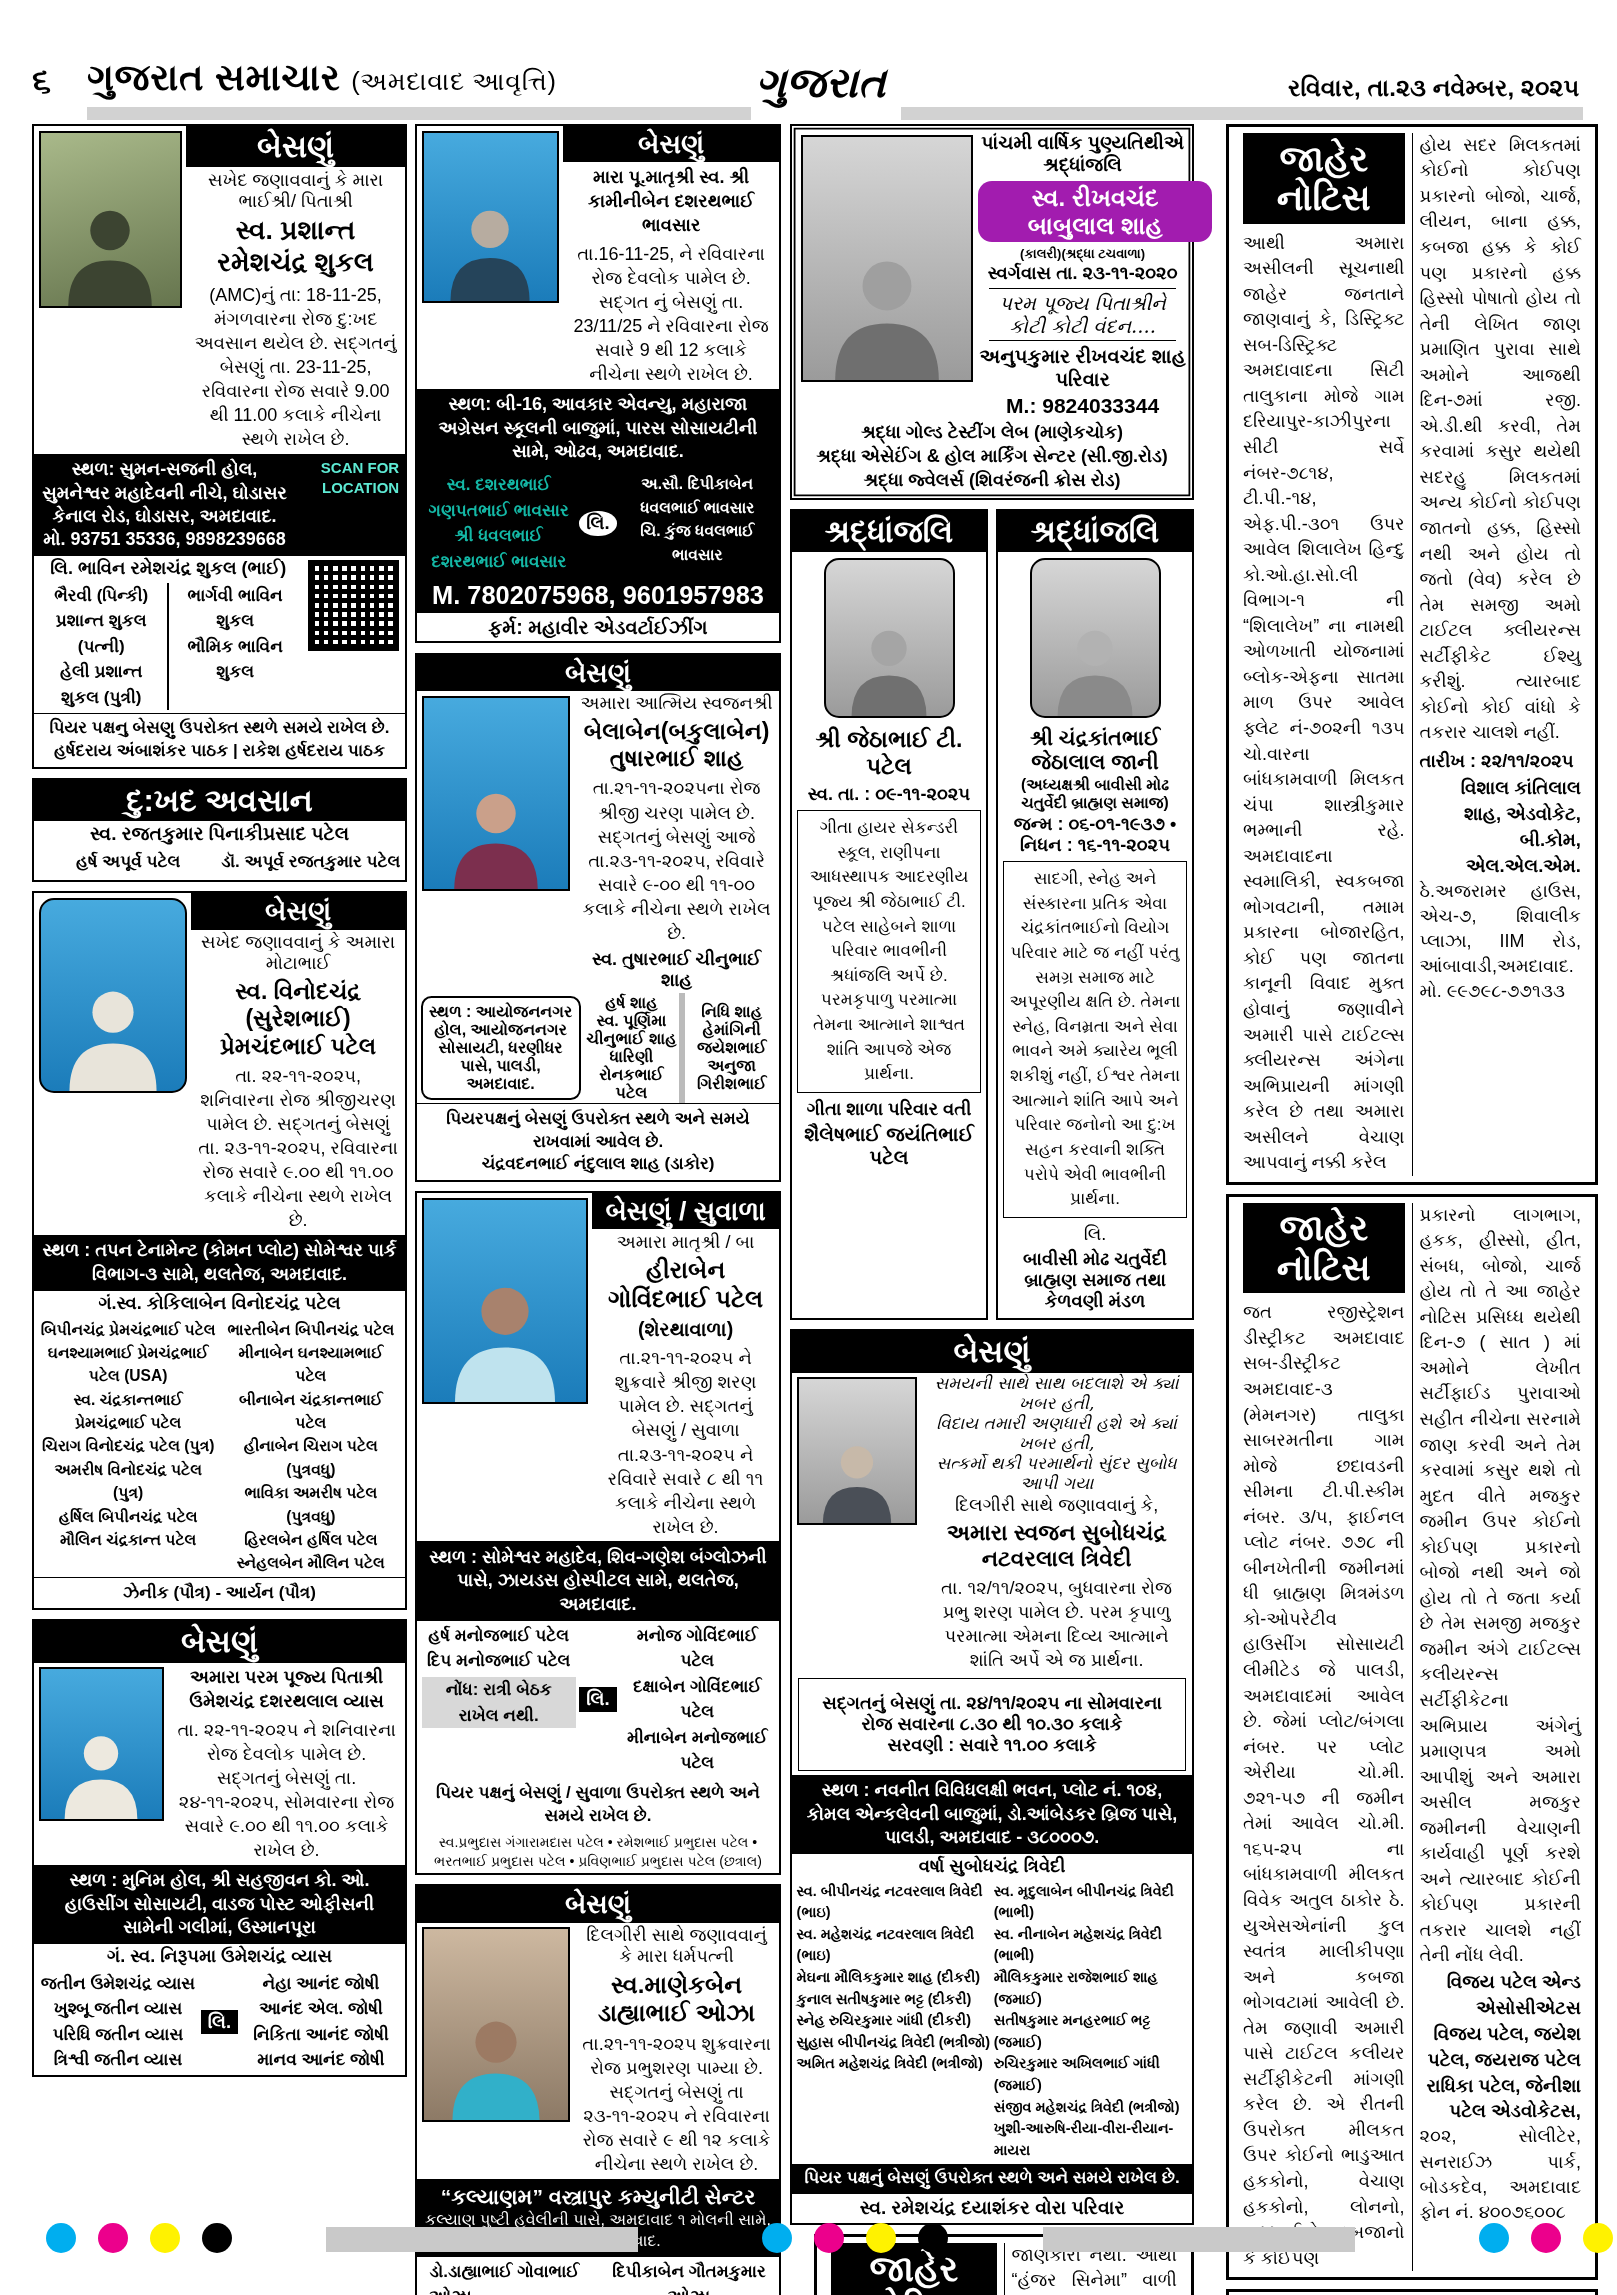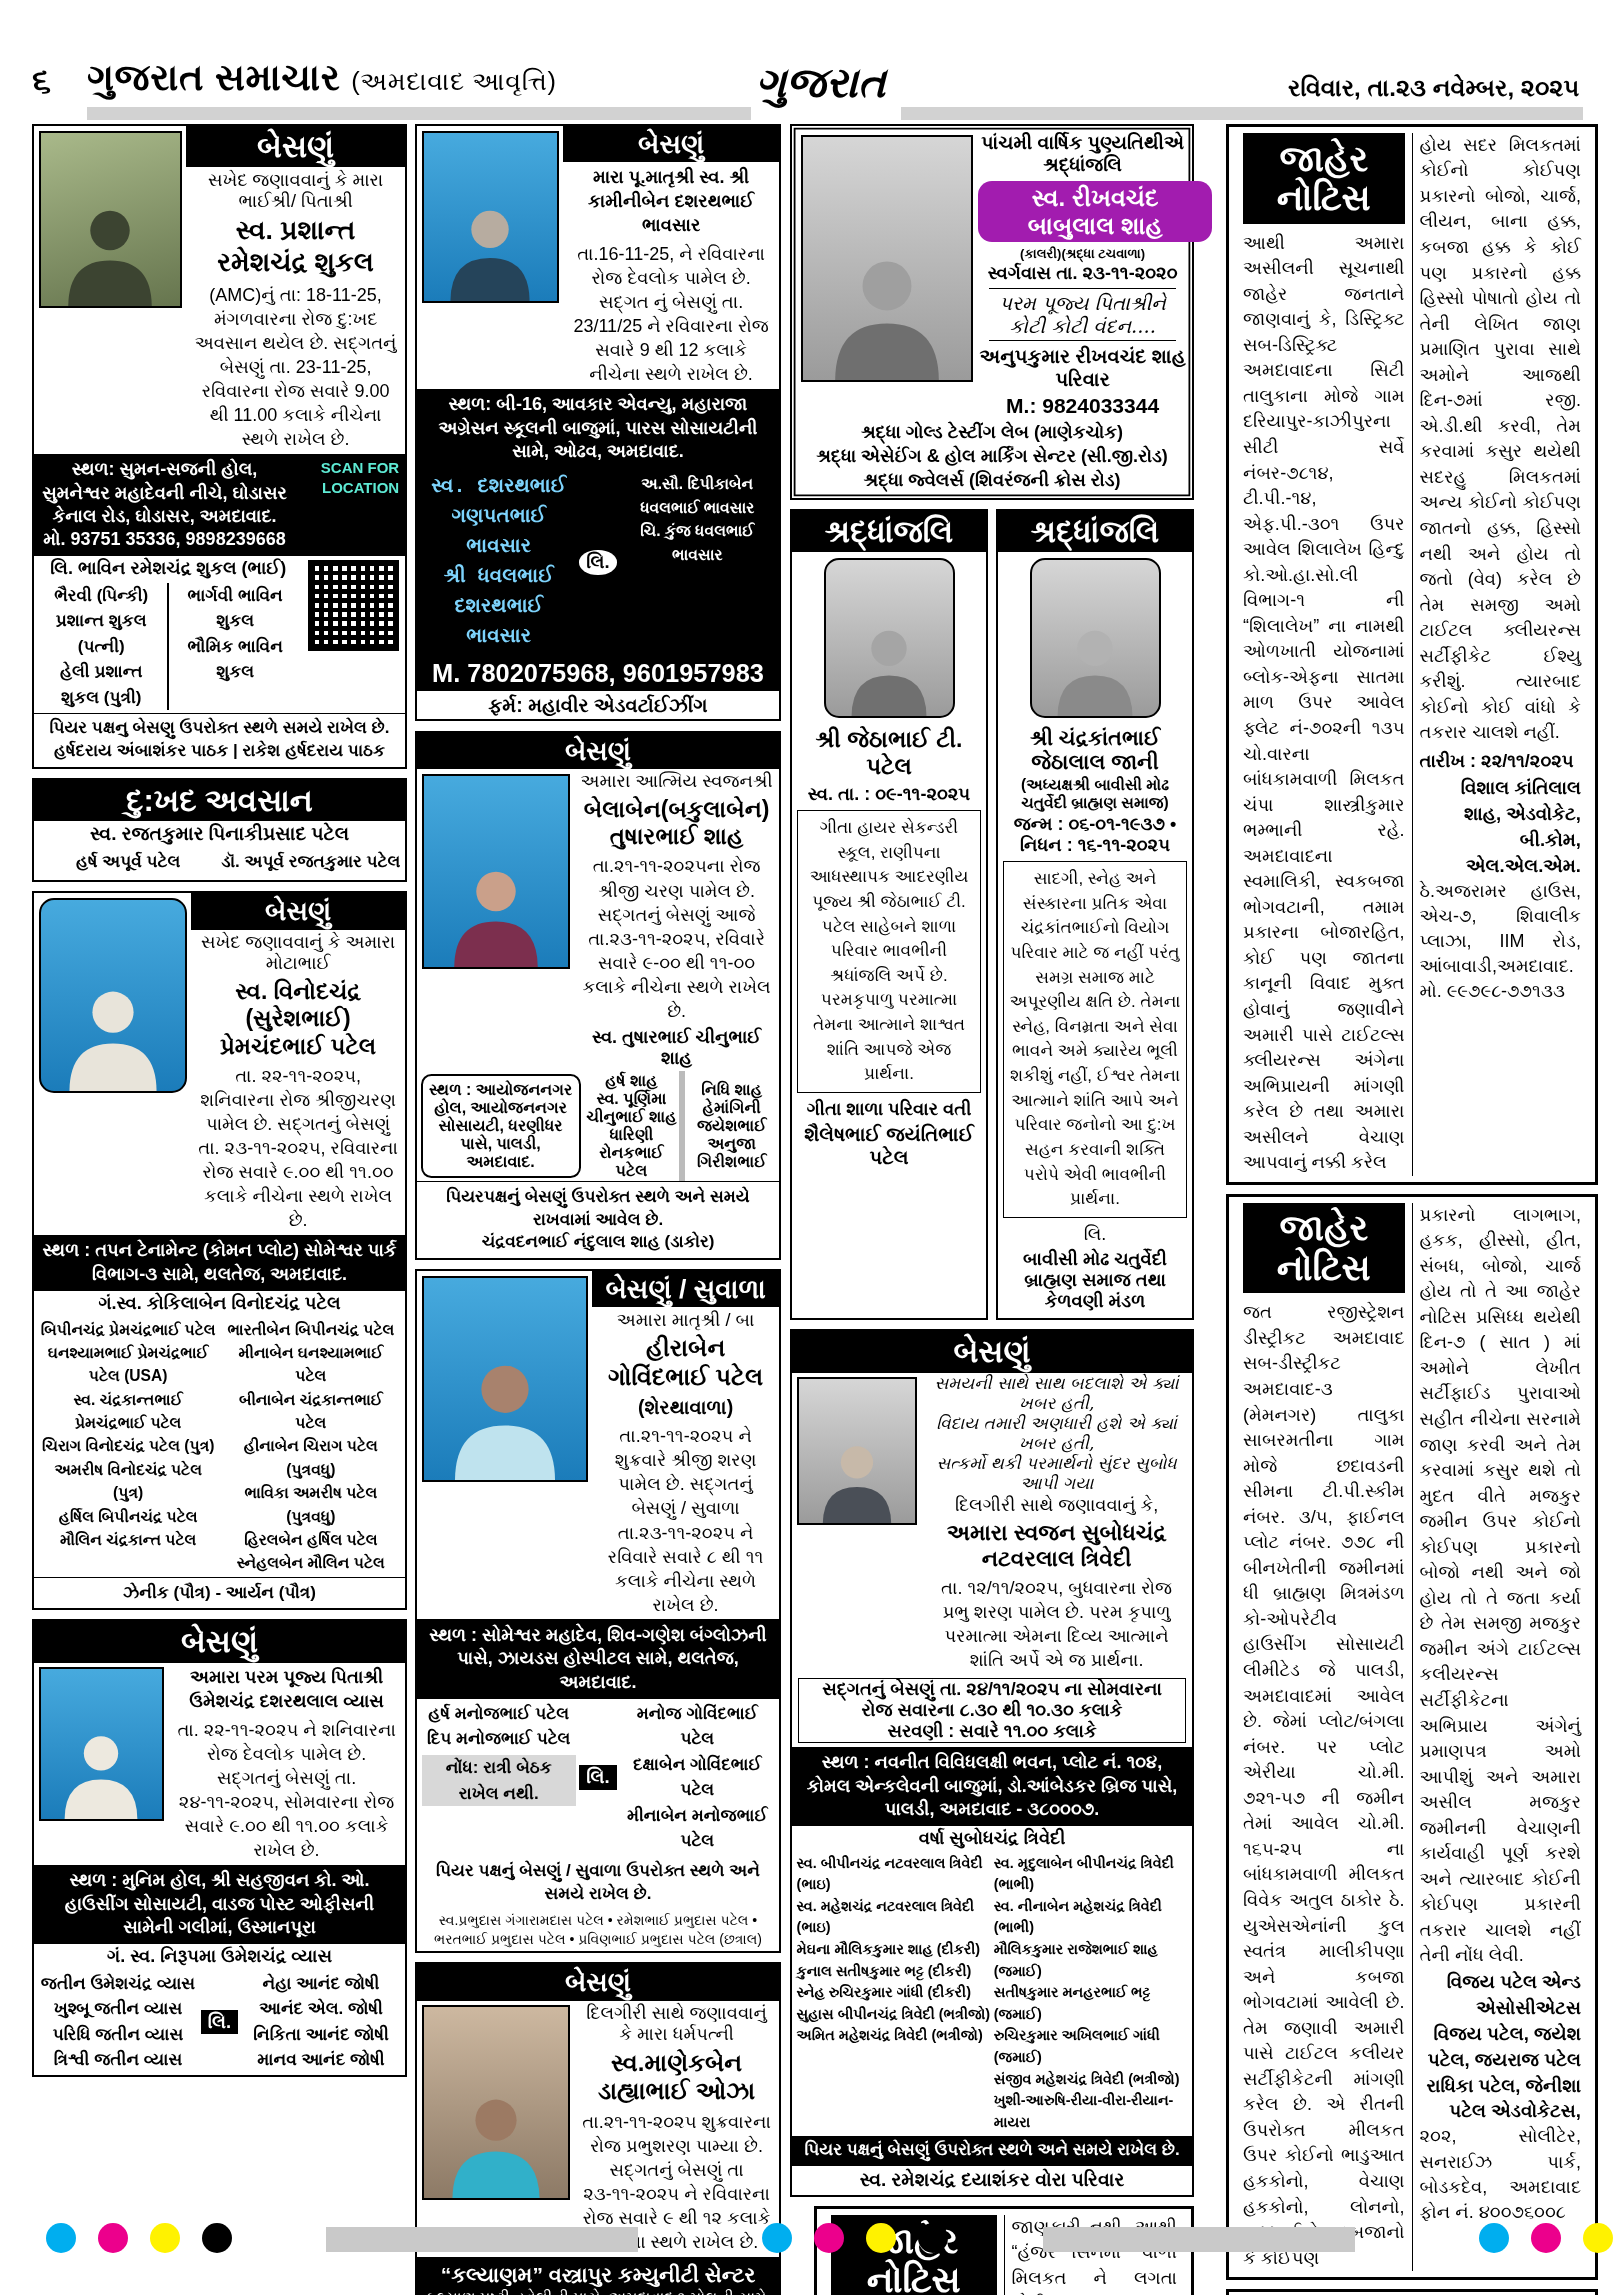--- a/index.html
+++ b/index.html
@@ -235,21 +235,21 @@
             </svg>
         </div>
         <div class="grow">
           <div class="adhead sm">બેસણું</div>
           <div class="bodytxt" style="font-weight:bold;">મારા પૂ.માતૃશ્રી સ્વ. શ્રી કામીનીબેન દશરથભાઈ ભાવસાર</div>
           <div class="bodytxt">તા.16-11-25, ને રવિવારના રોજ દેવલોક પામેલ છે. સદ્ગત નું બેસણું તા. 23/11/25 ને રવિવારના રોજ સવારે 9 થી 12 કલાકે નીચેના સ્થળે રાખેલ છે.</div>
         </div>
       </div>
       <div class="venue">સ્થળ: બી-16, આવકાર એવન્યુ, મહારાજા અગ્રેસન સ્કૂલની બાજુમાં, પારસ સોસાયટીની સામે, ઓઢવ, અમદાવાદ.</div>
       <div class="names" style="background:#000;color:#fff;margin:0;padding:4.6px;">
-        <div class="nl" style="color:#7dd3fc;font-size:20px;font-family:Liberation Mono, monospace;">
+        <div class="nl" style="color:#14b8a6;font-size:17px;">
             <div>સ્વ. દશરથભાઈ ગણપતભાઈ ભાવસાર</div>
             <div>શ્રી ધવલભાઈ દશરથભાઈ ભાવસાર</div>
           </div>
         <div class="libadge" style="background:#fff;color:#000;border-radius:50%;">લિ.</div>
         <div class="nl" style="color:#fff;font-size:15.6px;">
             <div>અ.સૌ. દિપીકાબેન ધવલભાઈ ભાવસાર</div>
             <div>ચિ. કુંજ ધવલભાઈ ભાવસાર</div>
           </div>
       </div>
       <div class="phonebar">M. 7802075968, 9601957983</div>
@@ -436,21 +436,21 @@
         </div>
         <div class="grow">
           <div class="serifit" style="font-size:17px;">સમયની સાથે સાથ બદલાશે એ ક્યાં ખબર હતી,</div>
           <div class="serifit" style="font-size:17px;">વિદાય તમારી અણધારી હશે એ ક્યાં ખબર હતી,</div>
           <div class="serifit" style="font-size:17px;">સત્કર્મો થકી પરમાર્થનો સુંદર સુબોધ આપી ગયા</div>
           <div class="intro">દિલગીરી સાથે જણાવવાનું કે,</div>
           <div class="bigname" style="font-size:22px;">અમારા સ્વજન સુબોધચંદ્ર નટવરલાલ ત્રિવેદી</div>
           <div class="bodytxt">તા. ૧૨/૧૧/૨૦૨૫, બુધવારના રોજ પ્રભુ શરણ પામેલ છે. પરમ કૃપાળુ પરમાત્મા એમના દિવ્ય આત્માને શાંતિ અર્પે એ જ પ્રાર્થના.</div>
         </div>
       </div>
-      <div style="border:1.7px solid #000;margin:3.5px 5.8px;text-align:center;font-weight:bold;font-size:18px;padding:0;">
+      <div style="border:1.7px solid #000;margin:3.5px 5.8px;text-align:center;font-weight:bold;font-size:18px;padding:14px;">
         <div>સદ્ગતનું બેસણું તા. ૨૪/૧૧/૨૦૨૫ ના સોમવારના</div>
         <div>રોજ સવારના ૮.૩૦ થી ૧૦.૩૦ કલાકે</div>
         <div>સરવણી : સવારે ૧૧.૦૦ કલાકે</div>
       </div>
       <div class="venue">સ્થળ : નવનીત વિવિધલક્ષી ભવન, પ્લોટ નં. ૧૦૪, કોમલ એન્કલેવની બાજુમાં, ડો.આંબેડકર બ્રિજ પાસે, પાલડી, અમદાવાદ - ૩૮૦૦૦૭.</div>
       <div class="center-bold">વર્ષા સુબોધચંદ્ર ત્રિવેદી</div>
       <div class="names">
         <div class="nl" style="font-size:14.4px;text-align:left;">
             <div>સ્વ. બીપીનચંદ્ર નટવરલાલ ત્રિવેદી (ભાઇ)</div>
             <div>સ્વ. મહેશચંદ્ર નટવરલાલ ત્રિવેદી (ભાઇ)</div>

